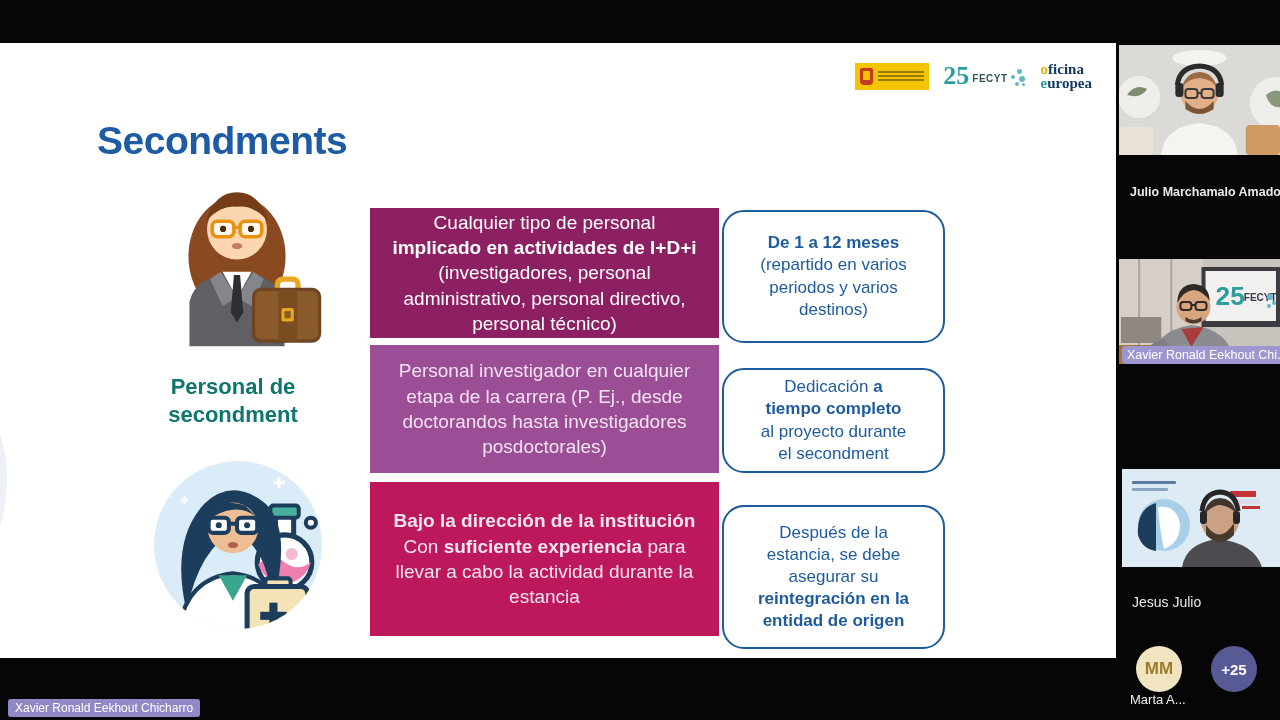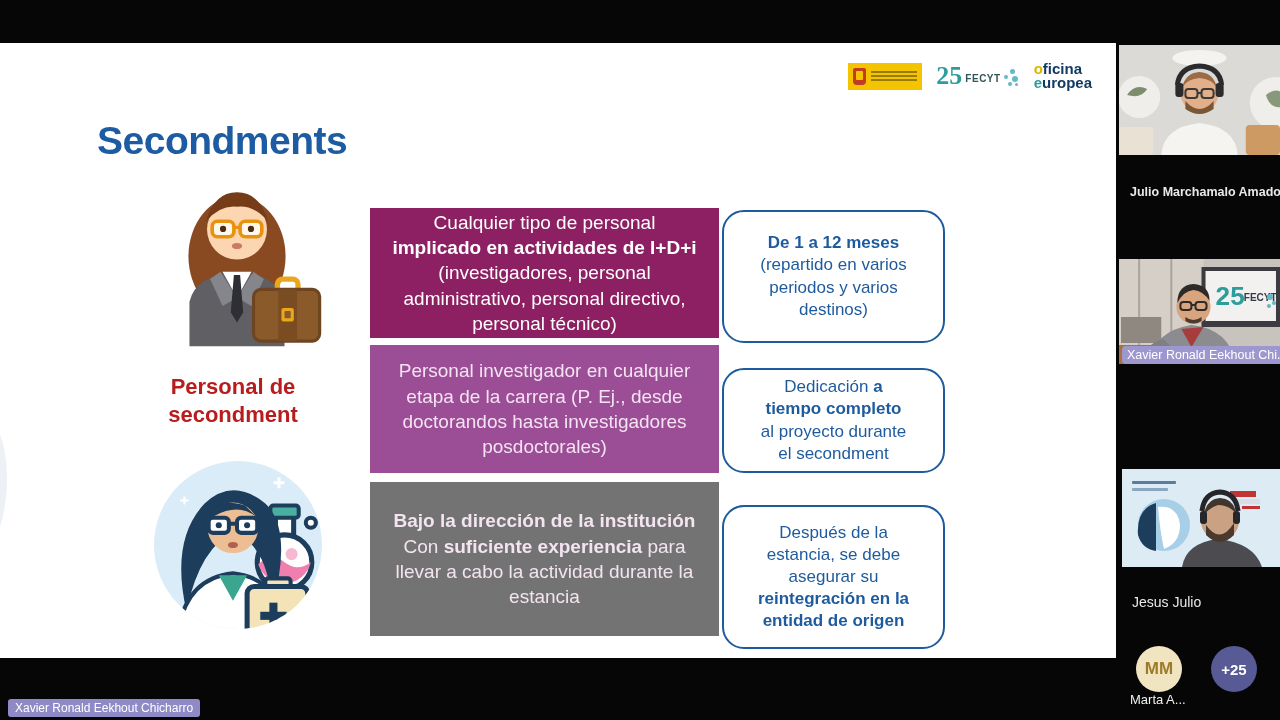--- a/index.html
+++ b/index.html
@@ -26,38 +26,38 @@
              background:#f5c400;border-radius:1px;}
   .gov-lines{flex:1;margin:0 5px;display:flex;flex-direction:column;gap:2px;}
   .gov-lines i{display:block;height:2px;background:#7a6206;opacity:.75;}
   .fecyt-logo{display:flex;align-items:flex-end;gap:3px;}
   .fecyt-25{font-size:26px;line-height:22px;font-weight:700;color:#2a9d9c;
             font-family:"Liberation Serif",serif;}
   .fecyt-name{font-size:10px;font-weight:700;color:#355;letter-spacing:.5px;
               padding-bottom:3px;}
   .fecyt-mol{position:relative;width:16px;height:18px;}
   .fecyt-mol i{position:absolute;border-radius:50%;background:#63b8c9;}
-  .oficina{font-family:Liberation Sans, sans-serif;font-size:15px;line-height:14px;
+  .oficina{font-family:Liberation Serif, serif;font-size:15px;line-height:14px;
            color:#123a63;font-weight:700;}
   .oficina .yl{color:#e0b400;}
   .oficina .tl{color:#2a9d9c;}
 
   
   .illu{position:absolute;}
   .person-label{position:absolute;left:118px;top:330px;width:230px;text-align:center;
-                font-size:22px;line-height:1.25;font-weight:700;color:#b91c1c;}
+                font-size:22px;line-height:1.25;font-weight:700;color:#0f766e;}
 
   
   .pbox{position:absolute;left:370px;width:349px;box-sizing:border-box;
         display:flex;align-items:center;justify-content:center;text-align:center;
         color:#ffffff;font-size:19px;line-height:1.33;padding:6px 18px;}
   .pbox b{font-weight:700;}
   .pbox1{top:165px;height:130px;background:#8d2063;}
   .pbox2{top:302px;height:128px;background:#9b4e95;color:#f4e3f2;}
-  .pbox3{top:439px;height:154px;background:#737373;color:#f3e4f0;}
+  .pbox3{top:439px;height:154px;background:#be185d;color:#f3e4f0;}
   .blk{display:block;}
 
   
   .bbox{position:absolute;left:722px;width:223px;box-sizing:border-box;
         border:2px solid #1e5b9e;border-radius:22px;background:#fff;
         display:flex;align-items:center;justify-content:center;text-align:center;
         color:#1e5b9e;font-size:17px;line-height:1.3;padding:8px 20px;}
   .bbox b{font-weight:700;}
   .bbox1{top:167px;height:133px;}
   .bbox2{top:325px;height:105px;}

